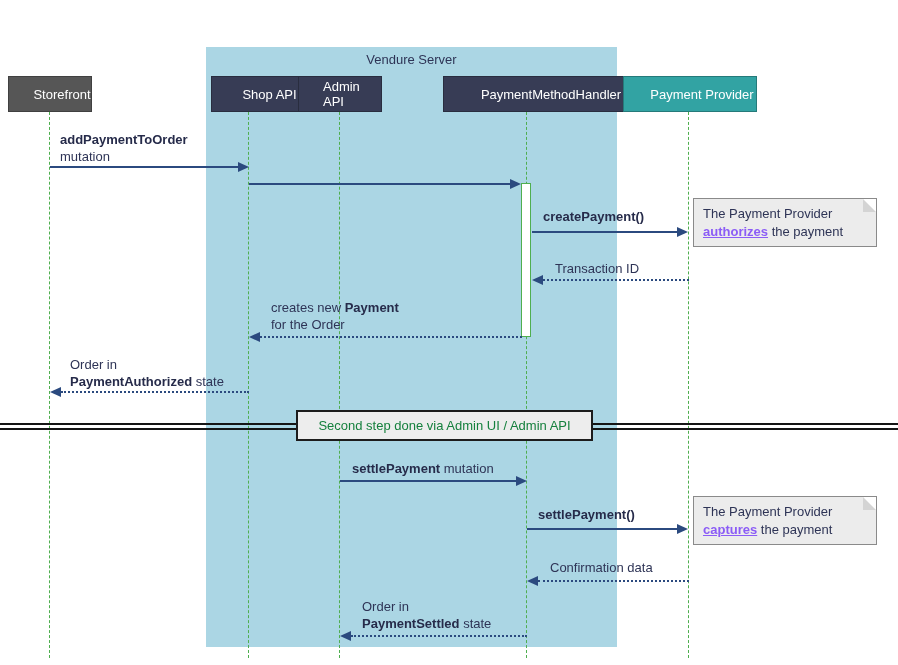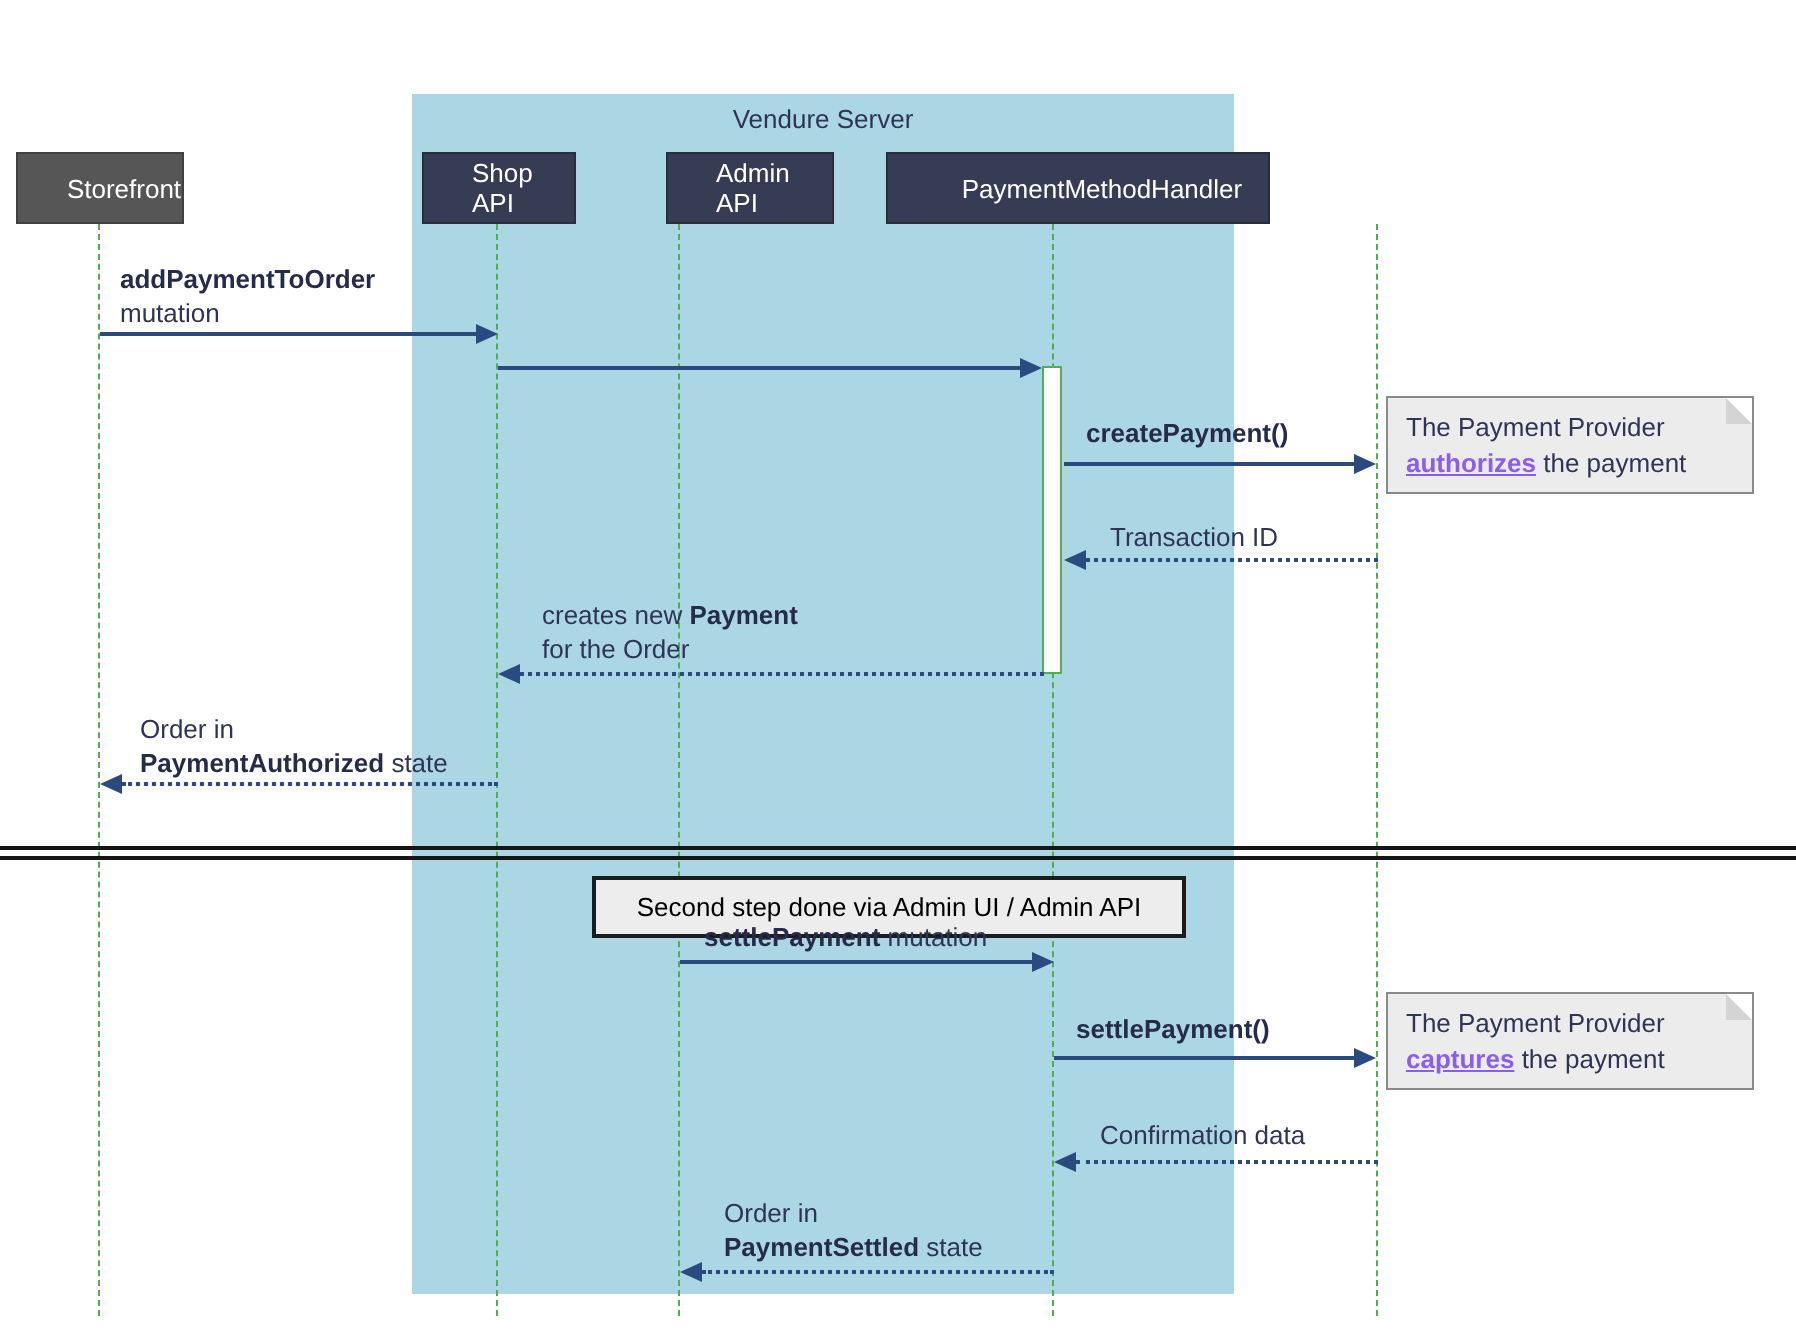--- a/index.html
+++ b/index.html
@@ -10,22 +10,22 @@
   
   #title{position:absolute;left:0;top:16px;width:898px;text-align:center;
     font-size:15px;font-weight:bold;color:#262b4a;}
   
   #frame{position:absolute;left:206px;top:47px;width:411px;height:600px;background:#abd6e4;}
   #frame-label{position:absolute;left:206px;top:52px;width:411px;text-align:center;color:#2e3456;}
   
   .pbox{position:absolute;top:76px;height:36px;display:flex;align-items:center;justify-content:center;
     color:#ffffff;box-sizing:border-box;border:1px solid rgba(0,0,0,0.25);padding-left:24px;}
   #p-storefront{left:8px;width:84px;background:#565656;}
-  #p-shop{left:211px;width:77px;background:#373c55;}
-  #p-admin{left:298px;width:84px;background:#373c55;margin-left:35px;}
+  #p-shop{left:211px;width:93px;background:#373c55;}
+  #p-admin{left:298px;width:84px;background:#373c55;}
   #p-pmh{left:443px;width:192px;background:#373c55;}
   #p-provider{left:623px;width:134px;background:#32a3a3;}
   
   .lifeline{position:absolute;top:112px;height:546px;width:0;border-left:1.5px dashed #4fae4f;}
   #ll-storefront{left:49px;}
   #ll-shop{left:248px;}
   #ll-admin{left:339px;}
   #ll-pmh{left:526px;}
   #ll-provider{left:688px;}
   
@@ -48,21 +48,21 @@
   #l7{left:352px;top:460px;}
   #l8{left:538px;top:506px;}
   #l9{left:550px;top:559px;}
   #l10{left:362px;top:598px;}
   
   .divider-line{position:absolute;left:0;width:898px;height:0;border-top:2px solid #151515;}
   #dv1{top:423px;}
   #dv2{top:428px;}
   #divider-box{position:absolute;left:296px;top:410px;width:297px;height:31px;background:#ededed;
     border:2px solid #1c1c1c;box-sizing:border-box;display:flex;align-items:center;justify-content:center;
-    color:#000000;margin-top:28px;}
+    color:#15803d;}
   
   .note{position:absolute;left:693px;width:184px;height:49px;background:#ececec;
     border:1px solid #8a8a8a;box-sizing:border-box;padding:6px 0 0 9px;line-height:18px;color:#2e3456;}
   .note b{color:#8b5cf6;text-decoration:underline;}
   .note .fold{position:absolute;top:0;right:0;width:0;height:0;
     border-top:13px solid #ffffff;border-left:13px solid #d4d4d4;}
   #note1{top:198px;}
   #note2{top:496px;}
 </style>
 </head>
@@ -78,20 +78,23 @@
     <span>Storefront</span>
   </div>
   <div class="pbox" id="p-shop">
     <span>Shop API</span>
   </div>
   <div class="pbox" id="p-admin">
     <span>Admin API</span>
   </div>
   <div class="pbox" id="p-pmh">
     <span>PaymentMethodHandler</span>
+  </div>
+  <div class="pbox" id="p-provider">
+    <span>Payment Provider</span>
   </div>
 
   <div class="lifeline" id="ll-storefront"></div>
   <div class="lifeline" id="ll-shop"></div>
   <div class="lifeline" id="ll-admin"></div>
   <div class="lifeline" id="ll-pmh"></div>
   <div class="lifeline" id="ll-provider"></div>
 
   <div id="activation"></div>
 

